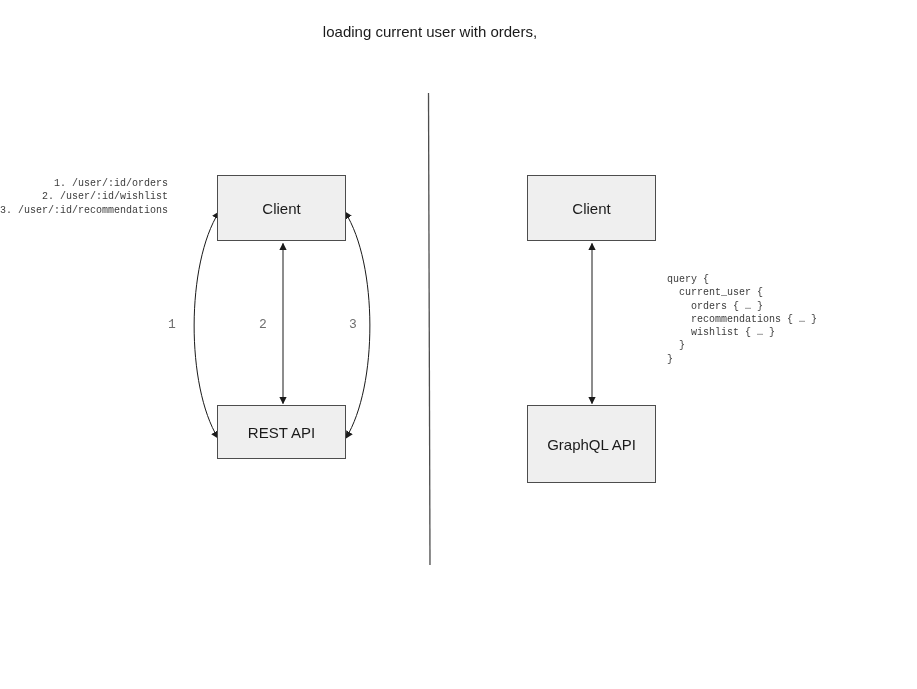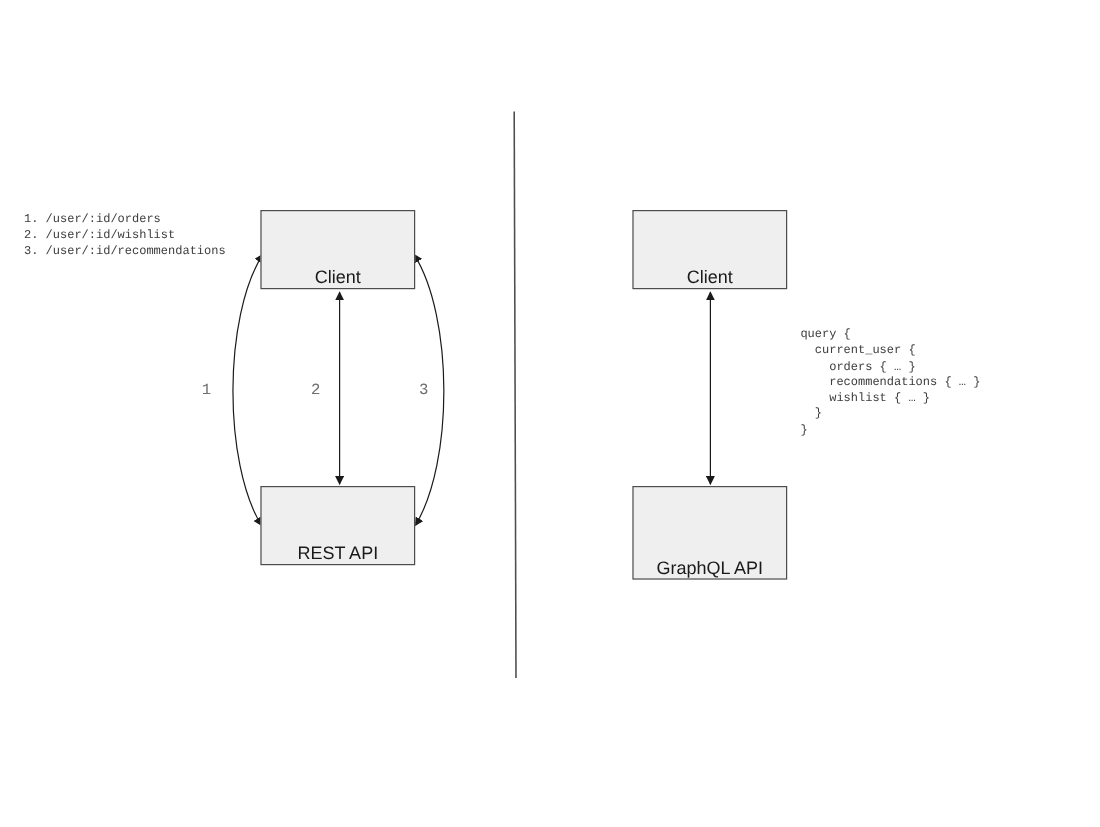--- a/index.html
+++ b/index.html
@@ -23,40 +23,40 @@
     font-size: 15px;
     line-height: 19px;
     color: #1a1a1a;
   }
   .node-box {
     position: absolute;
     width: 129px;
     background: var(--box-fill, #efefef);
     border: 1px solid var(--box-border, #4d4d4d);
     display: flex;
-    align-items: flex-end;
+    align-items: center;
     justify-content: center;
     font-size: 15px;
     color: #1a1a1a;
     box-sizing: border-box;
   }
   .client-left  { left: 217px; top: 175px; height: 66px; }
-  .rest-api     { left: 217px; top: 405px; height: 66px; }
+  .rest-api     { left: 217px; top: 405px; height: 54px; }
   .client-right { left: 527px; top: 175px; height: 66px; }
   .graphql-api  { left: 527px; top: 405px; height: 78px; }
   pre.codeblock {
     position: absolute;
     margin: 0;
     font-family: "Liberation Mono", "DejaVu Sans Mono", monospace;
     font-size: 10px;
     line-height: 13.3px;
     color: var(--code-text, #3c3c3c);
     white-space: pre;
   }
-  .endpoints-list { left: 20px; top: 177px; }
+  .endpoints-list { left: 0; top: 177px; text-align: right; }
   .graphql-query  { left: 667px; top: 273px; }
   .arrow-num {
     position: absolute;
     width: 20px;
     text-align: center;
     font-family: "Liberation Mono", "DejaVu Sans Mono", monospace;
     font-size: 13px;
     color: var(--label-gray, #6e6e6e);
   }
   .num-1 { left: 162px; top: 317px; }
@@ -77,20 +77,21 @@
   svg.overlay .divider {
     stroke: var(--divider, #4d4d4d);
     stroke-width: 1.3;
   }
   marker path { fill: var(--arrow, #1a1a1a); }
 </style>
 </head>
 <body>
 
 <div class="title">
+  <div>loading current user with orders,</div>
 </div>
 
 <svg class="overlay" viewBox="0 0 917 689" xmlns="http://www.w3.org/2000/svg">
   <defs>
     <marker id="arrow" viewBox="0 0 10 10" refX="9" refY="5" markerWidth="7.5" markerHeight="7.5" orient="auto-start-reverse">
       <path d="M0,0 L10,5 L0,10 z"></path>
     </marker>
   </defs>
   <path class="flow" d="M 219,212 C 186,264 186,386 218,438" marker-start="url(#arrow)" marker-end="url(#arrow)"></path>
   <path class="flow" d="M 283,243.5 L 283,403.5" marker-start="url(#arrow)" marker-end="url(#arrow)"></path>

